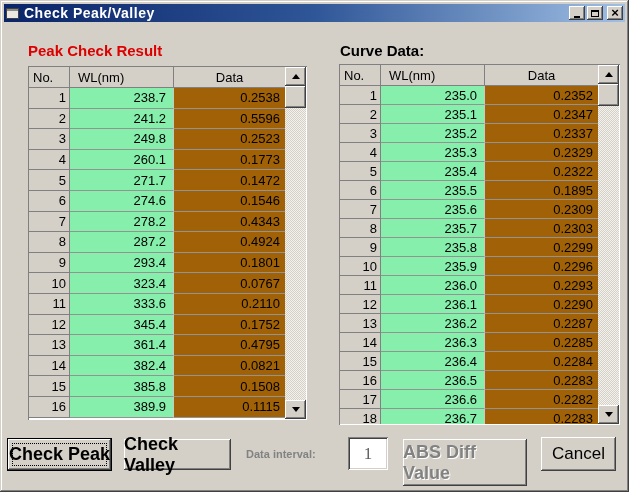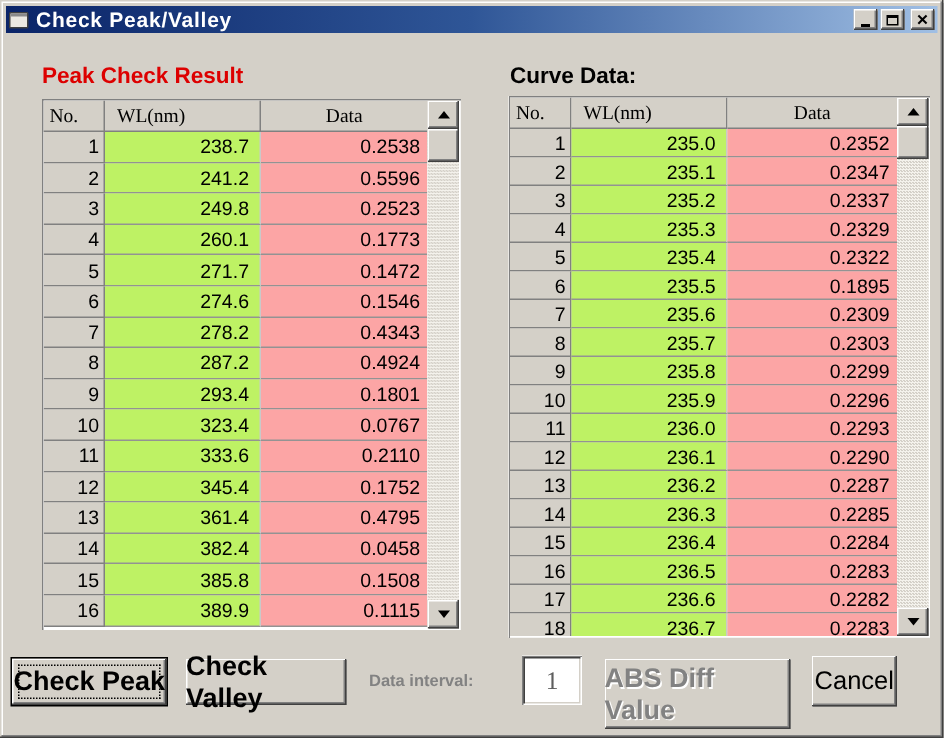--- a/index.html
+++ b/index.html
@@ -43,31 +43,31 @@
   .label-red  { left:28px;  top:42px; color:#dd0000; }
   .label-blk  { left:340px; top:42px; color:#000000; }
   
   .grid {
     position:absolute; display:flex; background:#ffffff; padding:1px;
     box-shadow: inset 1px 1px 0 #808080, inset -1px -1px 0 #ffffff;
   }
   .grid-left  { left:28px;  top:66px; width:279px; height:354px; }
   .grid-right { left:339px; top:64px; width:281px; height:361px; }
   .grid-main { flex:1; display:flex; flex-direction:column; overflow:hidden; }
-  .grid-header { display:flex; height:21px; flex:0 0 auto;font-family:Liberation Serif, serif; }
+  .grid-header { display:flex; height:21px; flex:0 0 auto; }
   .grid-body { flex:1; overflow:hidden; background:#fff; }
   .grid-row { display:flex; }
   .grid-left  .grid-body .grid-row { height:20.6px; }
   .grid-right .grid-body .grid-row { height:19px; }
   .cell { display:flex; align-items:center; font-size:13px; color:#000; overflow:hidden; white-space:nowrap; }
   .cell-no   { width:41px; background:#d4d0c8; border-right:1px solid #808080;
                border-bottom:1px solid #808080; justify-content:flex-end; padding-right:3px; }
-  .cell-wl   { width:104px; background:#bef264; border-right:1px solid #c9c9c9;
+  .cell-wl   { width:104px; background:#86efac; border-right:1px solid #c9c9c9;
                border-bottom:1px solid #939393; justify-content:flex-end; padding-right:7px; }
-  .cell-data { flex:1; background:#fca5a5; border-bottom:1px solid #939393;
+  .cell-data { flex:1; background:#a16207; border-bottom:1px solid #939393;
                justify-content:flex-end; padding-right:5px; }
   .grid-header .cell { background:#d4d0c8; border-bottom:1px solid #808080; }
   .h-no   { width:41px;  justify-content:flex-start; padding-left:4px; border-right:1px solid #808080; }
   .h-wl   { width:104px; justify-content:flex-start; padding-left:8px; border-right:1px solid #808080; }
   .h-data { flex:1; justify-content:center; }
   
   .scrollbar { width:21px; flex:0 0 auto; display:flex; flex-direction:column; }
   .sb-btn {
     height:19px; flex:0 0 auto; background:#d4d0c8;
     box-shadow: inset -1px -1px 0 #404040, inset 1px 1px 0 #ffffff,
@@ -92,21 +92,21 @@
     box-shadow: inset -1px -1px 0 #404040, inset 1px 1px 0 #ffffff,
                 inset -2px -2px 0 #808080, inset 2px 2px 0 #d4d0c8;
     font-family:"Liberation Sans", sans-serif; font-weight:bold; font-size:18px;
     display:flex; align-items:center; justify-content:center; cursor:default;
   }
   .btn-check-peak  { left:7px;  top:438px; width:105px; height:33px; border:1px solid #000; }
   .btn-check-peak::after { content:""; position:absolute; inset:4px; border:1px dotted #000; }
   .btn-check-valley{ left:124px; top:439px; width:107px; height:31px; }
   .btn-abs         { left:403px; top:439px; width:124px; height:47px;
                      color:#828282; text-shadow:1px 1px 0 #ffffff; }
-  .btn-cancel      { left:541px; top:437px; width:57px;  height:34px;
+  .btn-cancel      { left:541px; top:437px; width:75px;  height:34px;
                      font-weight:normal; font-size:17px; }
   .footer-label {
     position:absolute; left:246px; top:448px; font-size:11px; font-weight:bold; color:#828282;
     white-space:nowrap;
   }
   .interval-input {
     position:absolute; left:348px; top:437px; width:40px; height:33px;
     background:#fff; border:none; text-align:center;
     font-family:"Liberation Serif", serif; font-size:17px; color:#5e5e5e;
     box-shadow: inset 1px 1px 0 #808080, inset -1px -1px 0 #ffffff,
@@ -205,21 +205,21 @@
             <div class="cell cell-data">0.1752</div>
           </div>
           <div class="grid-row">
             <div class="cell cell-no">13</div>
             <div class="cell cell-wl">361.4</div>
             <div class="cell cell-data">0.4795</div>
           </div>
           <div class="grid-row">
             <div class="cell cell-no">14</div>
             <div class="cell cell-wl">382.4</div>
-            <div class="cell cell-data">0.0458</div>
+            <div class="cell cell-data">0.0821</div>
           </div>
           <div class="grid-row">
             <div class="cell cell-no">15</div>
             <div class="cell cell-wl">385.8</div>
             <div class="cell cell-data">0.1508</div>
           </div>
           <div class="grid-row">
             <div class="cell cell-no">16</div>
             <div class="cell cell-wl">389.9</div>
             <div class="cell cell-data">0.1115</div>

